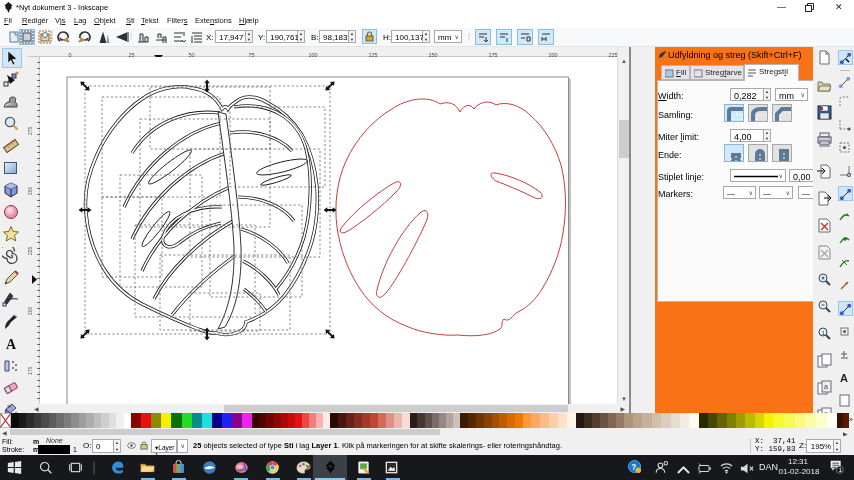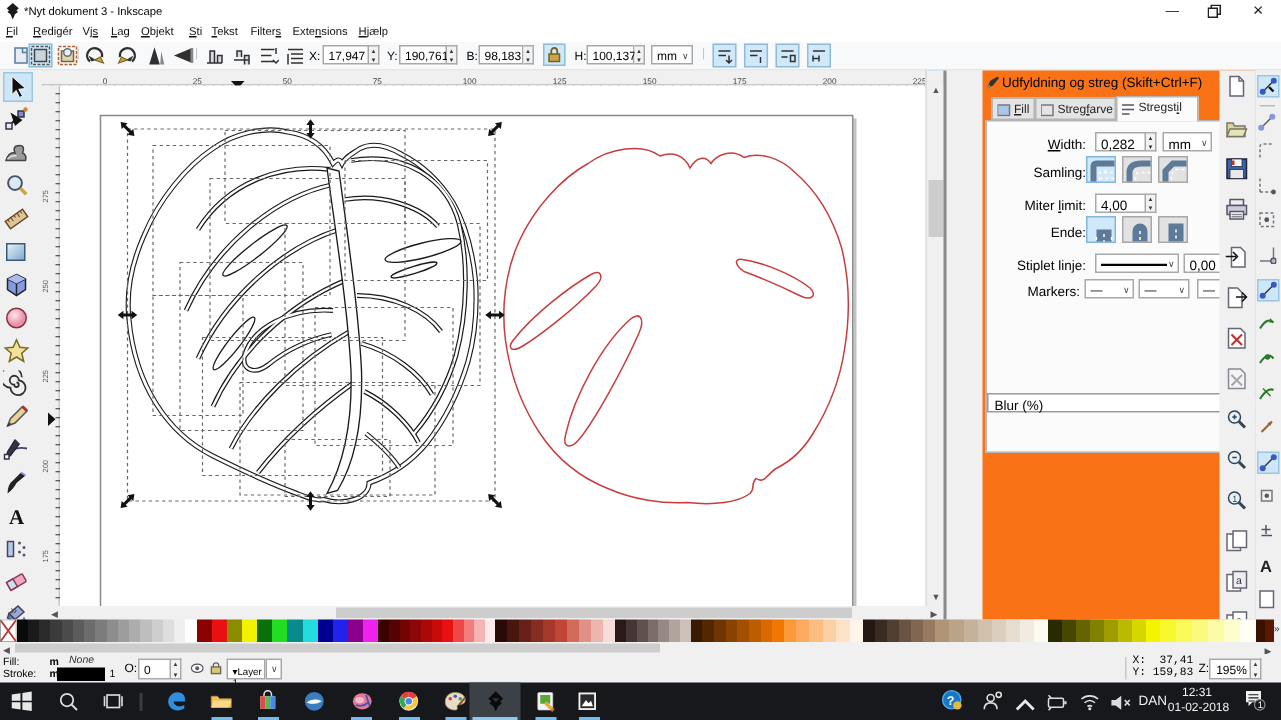--- a/index.html
+++ b/index.html
@@ -40,21 +40,21 @@
 #hscroll { left:28px; top:404px; width:601px; height:9px; background:#f0f0f0; }
 #hthumb { left:196px; top:1px; width:344px; height:7px; background:#cdcdcd; }
 .scrarrow { position:absolute; font-size:6px; color:#555; }
 
 #dockdiv { left:629px; top:47px; width:2px; height:366px; background:#8a8a8a; }
 #panel { left:631px; top:47px; width:182px; height:366px; background:#f97316; font-size:9px;margin-left:24px; }
 #panel .ptitle { position:absolute; left:2px; top:3px; font-size:9px; color:#000; }
 .tab { position:absolute; top:18px; height:15px; background:#e4e4e4; border:1px solid #b5b5b5; font-size:8px; color:#222; padding:2px 4px 0 14px; }
 .tab.active { background:#fbfbfb; height:17px; top:17px; border-bottom:none; z-index:2;}
 #tabcontent { position:absolute; left:2px; top:33px; width:178px; height:222px; background:#fbfbfb; border:1px solid #b5b5b5; }
-.prow-lbl { position:absolute; font-size:9px; color:#000; text-align:right; }
+.prow-lbl { position:absolute; font-size:9px; color:#000; text-align:left; }
 .jbtn { position:absolute; width:20px; height:18px; background:#e2e2e2; border:1px solid #a8a8a8; overflow:hidden; }
 .jbtn.sel { background:#cfe8fa; border:1px solid #86b7d7; }
 .sliderrow { position:absolute; left:3px; width:172px; height:13px; background:#fff; border:1px solid #9a9a9a; font-size:9px; }
 
 #cmdbar { left:813px; top:47px; width:24px; height:366px; background:#f0f0f0; overflow:hidden; }
 #snapbar { left:837px; top:47px; width:17px; height:366px; background:#f0f0f0; overflow:hidden; }
 .snapbtn { position:absolute; left:1px; width:15px; height:15px; }
 .snapbtn.on { background:#cde7f9; border:1px solid #9cc7e2;}
 
 #palette { left:0; top:413px; width:854px; height:15px; background:#f0f0f0; overflow:hidden; white-space:nowrap; font-size:0;}
@@ -625,24 +625,20 @@
             <path d="M0 1.5 H44" stroke="#000" stroke-width="1.5"></path>
           </svg>
         </div>
       <div class="field" style="left:131px;top:88px;width:38px;font-size:9px">0,00</div>
         <div class="spin" style="left:156px;top:88px"></div>
       <span class="prow-lbl" style="left:0;top:108px;width:62px">Markers:</span>
       <div class="combo" style="left:65px;top:105px;width:33px">—</div>
       <div class="combo" style="left:101px;top:105px;width:34px">—</div>
       <div class="combo" style="left:140px;top:105px;width:33px">—</div>
     </div>
-    <div class="sliderrow" style="top:215px">
-        <span class="abs" style="left:4px;top:2px">Blur (%)</span>
-        <span class="abs" style="right:3px;top:2px">0,0</span>
-      </div>
     <div class="spin" style="left:176px;top:215px;height:13px"></div>
     <div class="spin" style="left:176px;top:232px;height:13px"></div>
   </div>
   <div class="abs" id="cmdbar">
     <div class="abs" style="left:4px;top:3px"><svg width="15" height="15" viewBox="0 0 15 15">
           <path d="M3 1 h6 l3 3 v10 H3 Z" fill="#fff" stroke="#667"></path>
           <path d="M9 1 v3 h3" fill="none" stroke="#667"></path>
         </svg></div>
     <div class="abs" style="left:4px;top:31px"><svg width="15" height="15" viewBox="0 0 15 15">
           <path d="M1 13 V4 h4 l1 2 h7 v7 Z" fill="#d8d4a0" stroke="#776"></path>
@@ -802,20 +798,21 @@
     <svg class="abs" style="left:127px;top:6px" width="9" height="7" viewBox="0 0 11 9">
         <ellipse cx="5.5" cy="4.5" rx="5" ry="3.6" fill="#fff" stroke="#555"></ellipse>
         <circle cx="5.5" cy="4.5" r="1.7" fill="#557"></circle>
       </svg>
     <svg class="abs" style="left:140px;top:5px" width="8" height="9" viewBox="0 0 9 10">
         <rect x="1" y="4" width="7" height="5" fill="#d8c878" stroke="#665"></rect>
         <path d="M2.5 4 V3 a2 2 0 0 1 4 0 V4" fill="none" stroke="#665"></path>
       </svg>
     <div class="field" style="left:151px;top:3px;width:26px;height:14px;font-size:6.5px;padding-top:4px">▾Layer 1</div>
     <div class="combo" style="left:177px;top:3px;width:11px;height:14px"></div>
+    <span class="abs" style="left:193px;top:5px;font-size:7.5px"><b>25</b> objects selected of type <b>Sti</b> i lag <b>Layer 1</b>. Klik på markeringen for at skifte skalerings- eller roteringshåndtag.</span>
     <div class="abs" style="left:750px;top:2px;width:1px;height:15px;background:#c8c8c8"></div>
       <span class="abs" style="left:755px;top:1px;font-size:7.5px;font-family:'Liberation Mono',monospace">X:&nbsp;&nbsp;37,41</span>
     <span class="abs" style="left:755px;top:9px;font-size:7.5px;font-family:Liberation Mono, monospace">Y:&nbsp;159,83</span>
     <span class="abs" style="left:799px;top:5px;font-size:8px">Z:</span>
     <div class="field" style="left:806px;top:3px;width:28px;height:14px;font-size:8px;text-align:center">195%</div>
       <div class="spin" style="left:834px;top:3px;height:14px"></div>
   </div>
   <div class="abs" id="taskbar">
     <svg class="tbi" style="left:7px" viewBox="0 0 18 18">
         <path d="M1 3.5 L8 2.5 V8.5 H1Z M9.5 2.3 L17 1.2 V8.5 H9.5Z M1 9.7 H8 V15.5 L1 14.5Z M9.5 9.7 H17 V16.8 L9.5 15.7Z" fill="#e8e8e8"></path>

